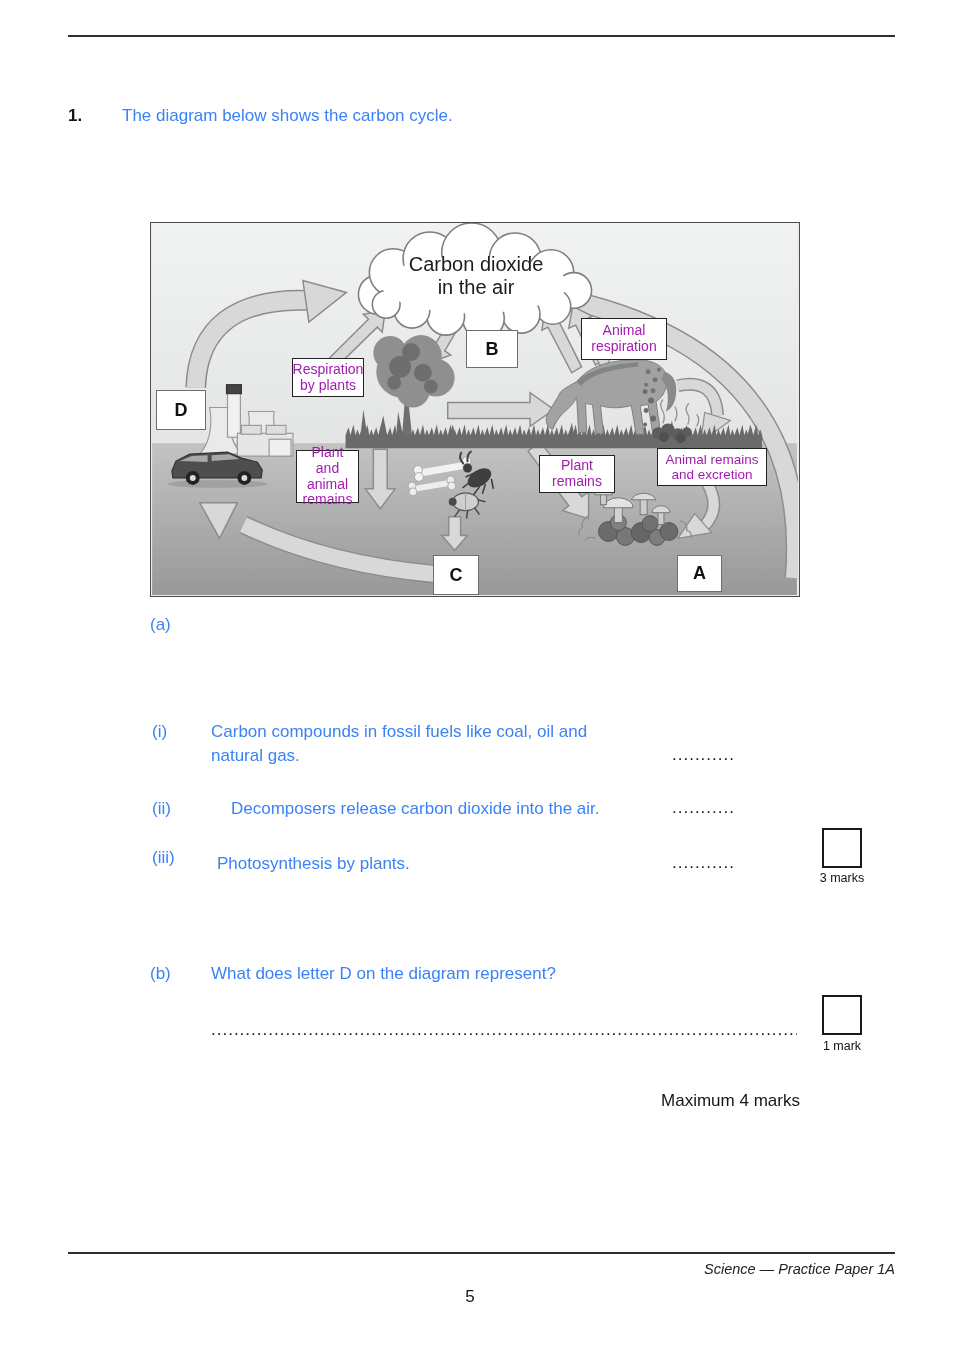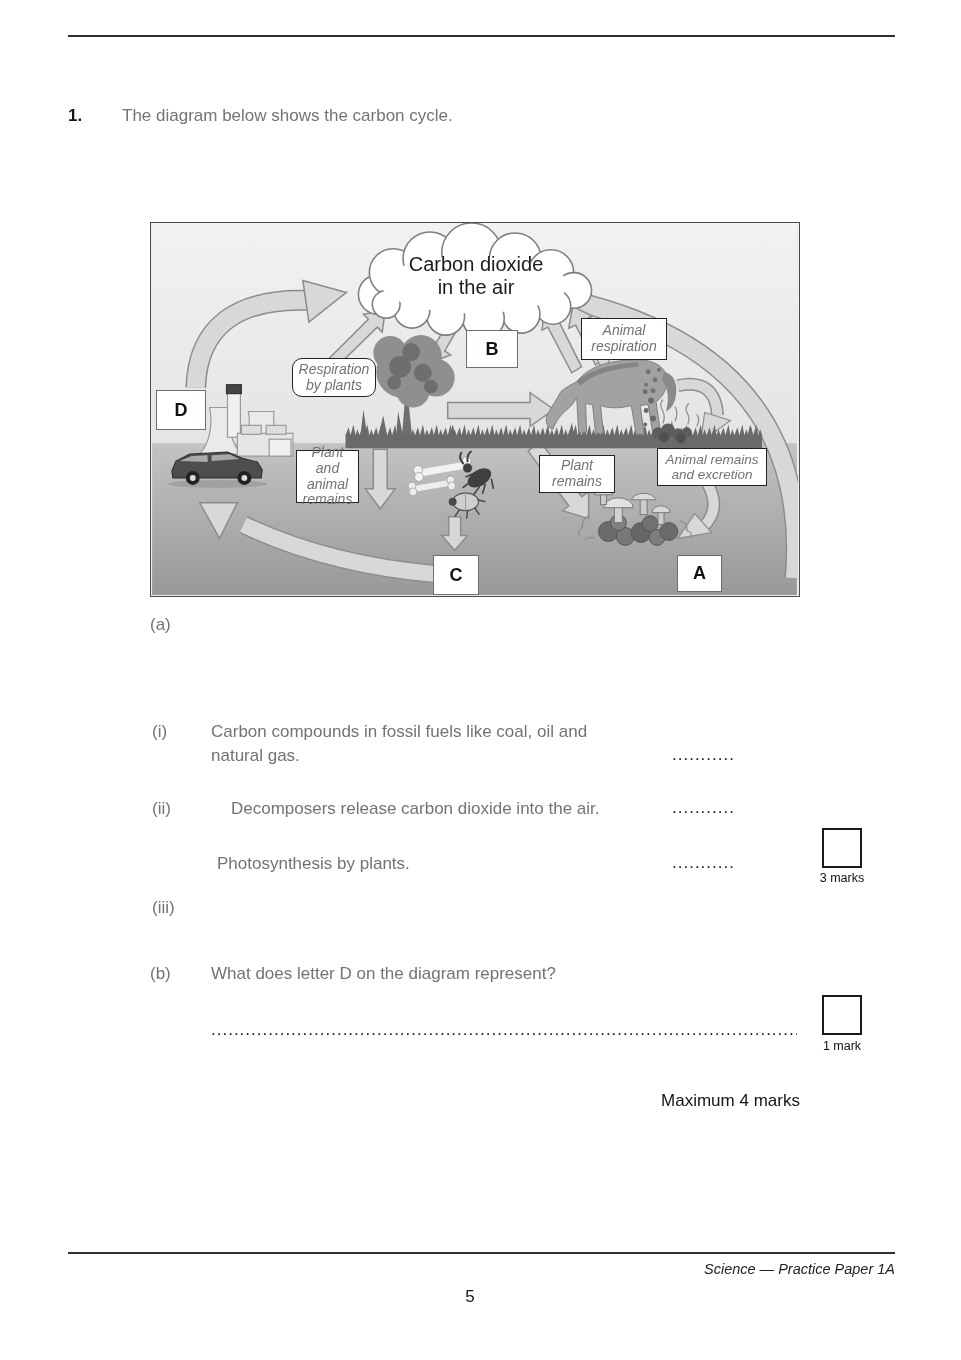--- a/index.html
+++ b/index.html
@@ -1,28 +1,28 @@
 <!DOCTYPE html>
 <html><head>
 <meta charset="utf-8">
 <style>
   html,body{margin:0;padding:0;background:#fff;}
   .page{position:relative;width:961px;height:1360px;background:#ffffff;
         font-family:"Liberation Sans",sans-serif;color:#161616;overflow:hidden;}
   .abs{position:absolute;}
   .rule{position:absolute;background:#2f2f2f;height:2px;}
   .qnum{font-size:17px;font-weight:bold;}
-  .qtext{font-size:17px;line-height:24px;color:#737373;}
+  .qtext{font-size:17px;line-height:24px;color:#3b82f6;}
   .dots{font-size:17px;letter-spacing:1px;white-space:nowrap;overflow:hidden;}
   .diagram{position:absolute;left:150px;top:178px;width:650px;height:375px;
            border:1.5px solid #4c4c4c;box-sizing:border-box;background:#ececec;margin-top:44px;}
   .diagram svg{position:absolute;left:0;top:0;}
   .dg-box{position:absolute;background:#fff;border:1.5px solid #222;box-sizing:border-box;
           display:flex;align-items:center;justify-content:center;text-align:center;
-          font-size:14px;line-height:1.13;color:#737373;padding:1px 2px;font-style:italic;}
+          font-size:14px;line-height:1.13;color:#a21caf;padding:1px 2px;}
   .dg-letter{position:absolute;background:#fff;border:1.5px solid #6e6e6e;box-sizing:border-box;
           display:flex;align-items:center;justify-content:center;
           font-size:18px;font-weight:bold;color:#111;}
   .cloud-text{position:absolute;text-align:center;font-size:20px;line-height:23px;color:#1c1c1c;}
   .markbox{position:absolute;width:40px;height:40px;border:2px solid #1a1a1a;background:#fff;box-sizing:border-box;}
   .marklabel{position:absolute;font-size:12.5px;color:#111;text-align:center;}
   .footer-text{font-size:14.5px;font-style:italic;color:#222;text-align:right;}
   .pagenum{font-size:17px;text-align:center;}
   .maxmarks{font-size:17px;text-align:center;}
 </style>
@@ -222,41 +222,41 @@
     <div class="cloud-text" style="left:225px;top:30px;width:200px;">
       <div>Carbon dioxide</div>
       <div>in the air</div>
     </div>
 
     <div class="dg-letter" style="left:315px;top:107px;width:52px;height:38px;">B</div>
     <div class="dg-letter" style="left:5px;top:167px;width:50px;height:40px;">D</div>
     <div class="dg-letter" style="left:282px;top:332px;width:46px;height:40px;">C</div>
     <div class="dg-letter" style="left:526px;top:332px;width:45px;height:37px;">A</div>
 
-    <div class="dg-box" style="left:141px;top:135px;width:84px;height:39px;border-radius:10px;">Respiration by plants</div>
+    <div class="dg-box" style="left:141px;top:135px;width:72px;height:39px;">Respiration by plants</div>
     <div class="dg-box" style="left:430px;top:95px;width:86px;height:42px;">Animal respiration</div>
     <div class="dg-box" style="left:145px;top:227px;width:63px;height:53px;">Plant and animal remains</div>
     <div class="dg-box" style="left:388px;top:232px;width:76px;height:38px;">Plant remains</div>
     <div class="dg-box" style="left:506px;top:225px;width:110px;height:38px;font-size:13.5px;">Animal remains and excretion</div>
   </div>
 
   <span class="abs qtext" style="left:150px;top:613px;">(a)</span>
 
   <span class="abs qtext" style="left:152px;top:720px;">(i)</span>
   <div class="abs qtext" style="left:211px;top:720px;width:460px;">
     <div>Carbon compounds in fossil fuels like coal, oil and</div>
     <div>natural gas.</div>
   </div>
   <span class="abs dots" style="left:672px;top:745px;width:64px;">...........</span>
 
   <span class="abs qtext" style="left:152px;top:797px;">(ii)</span>
   <div class="abs qtext" style="left:196px;top:797px;width:460px;margin-left:35px;">Decomposers release carbon dioxide into the air.</div>
   <span class="abs dots" style="left:672px;top:798px;width:64px;">...........</span>
 
-  <span class="abs qtext" style="left:152px;top:896px;">(iii)</span>
+  <span class="abs qtext" style="left:152px;top:846px;">(iii)</span>
   <div class="abs qtext" style="left:217px;top:852px;width:460px;">Photosynthesis by plants.</div>
   <span class="abs dots" style="left:672px;top:853px;width:64px;">...........</span>
 
   <div class="markbox" style="left:822px;top:828px;"></div>
   <div class="marklabel" style="left:806px;top:871px;width:72px;">3 marks</div>
 
   <span class="abs qtext" style="left:150px;top:962px;">(b)</span>
   <div class="abs qtext" style="left:211px;top:962px;width:480px;">What does letter D on the diagram represent?</div>
   <div class="abs dots" style="left:211px;top:1020px;width:586px;">..........................................................................................................................................</div>
 

